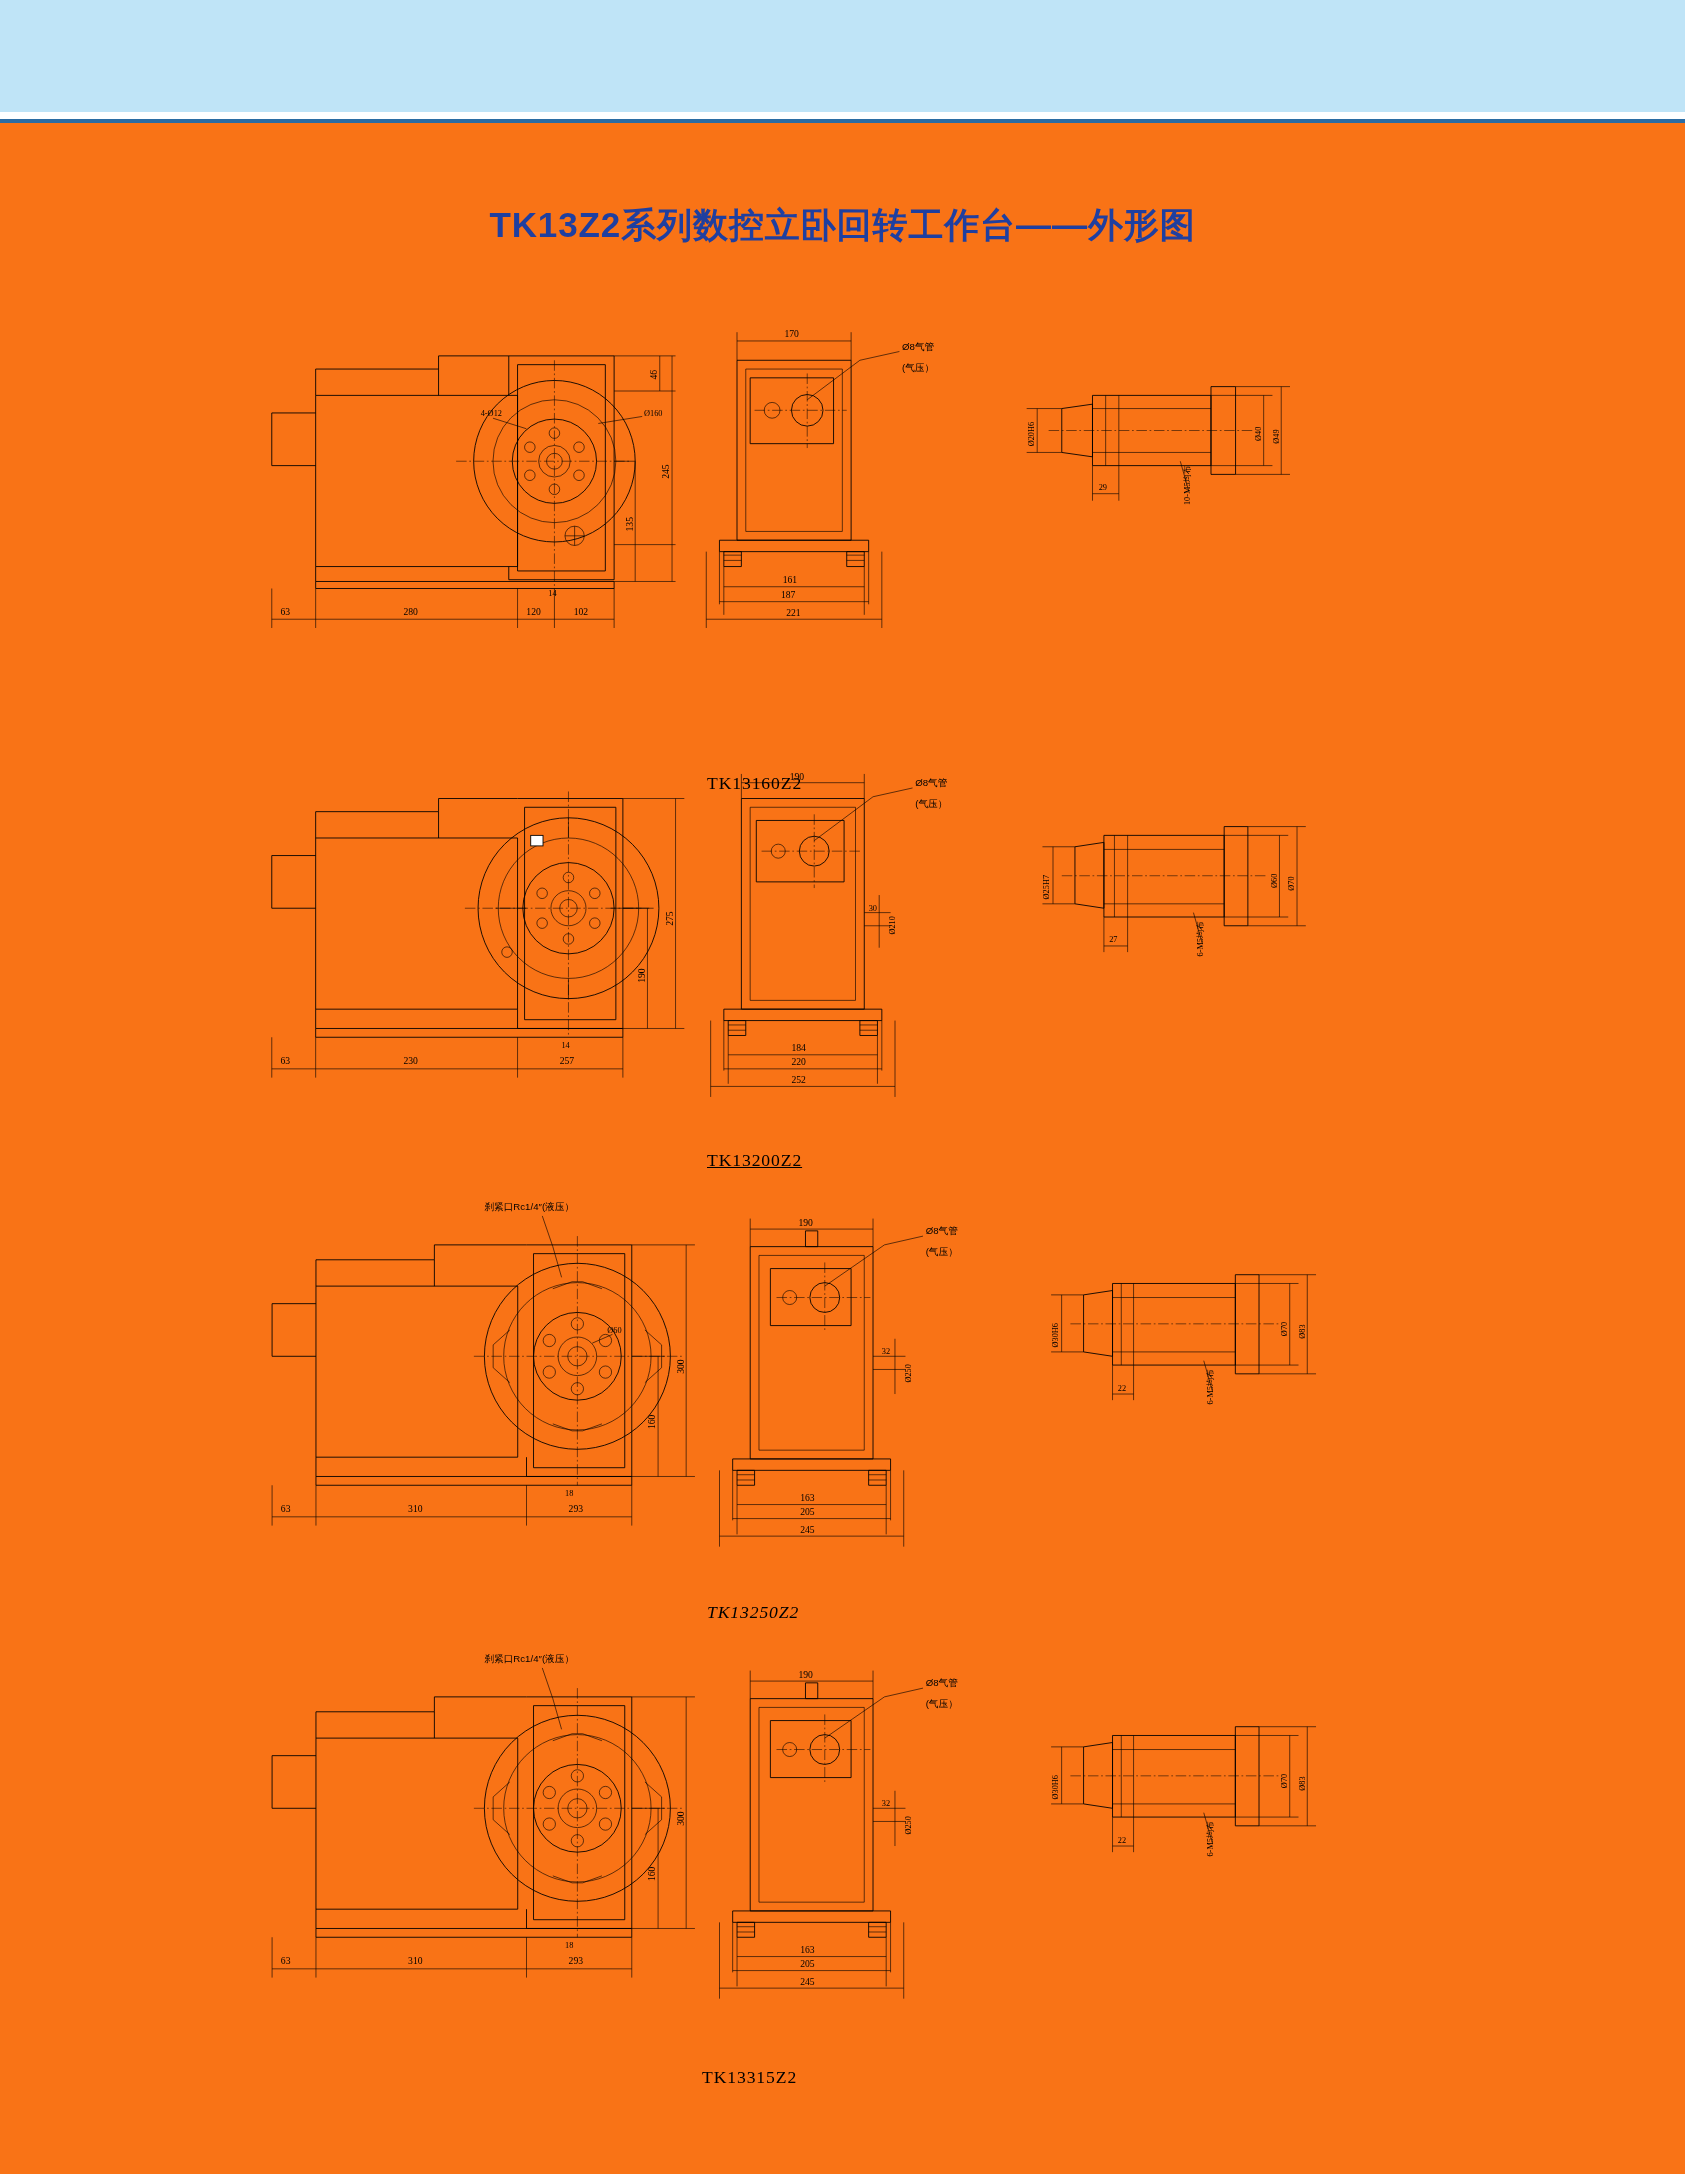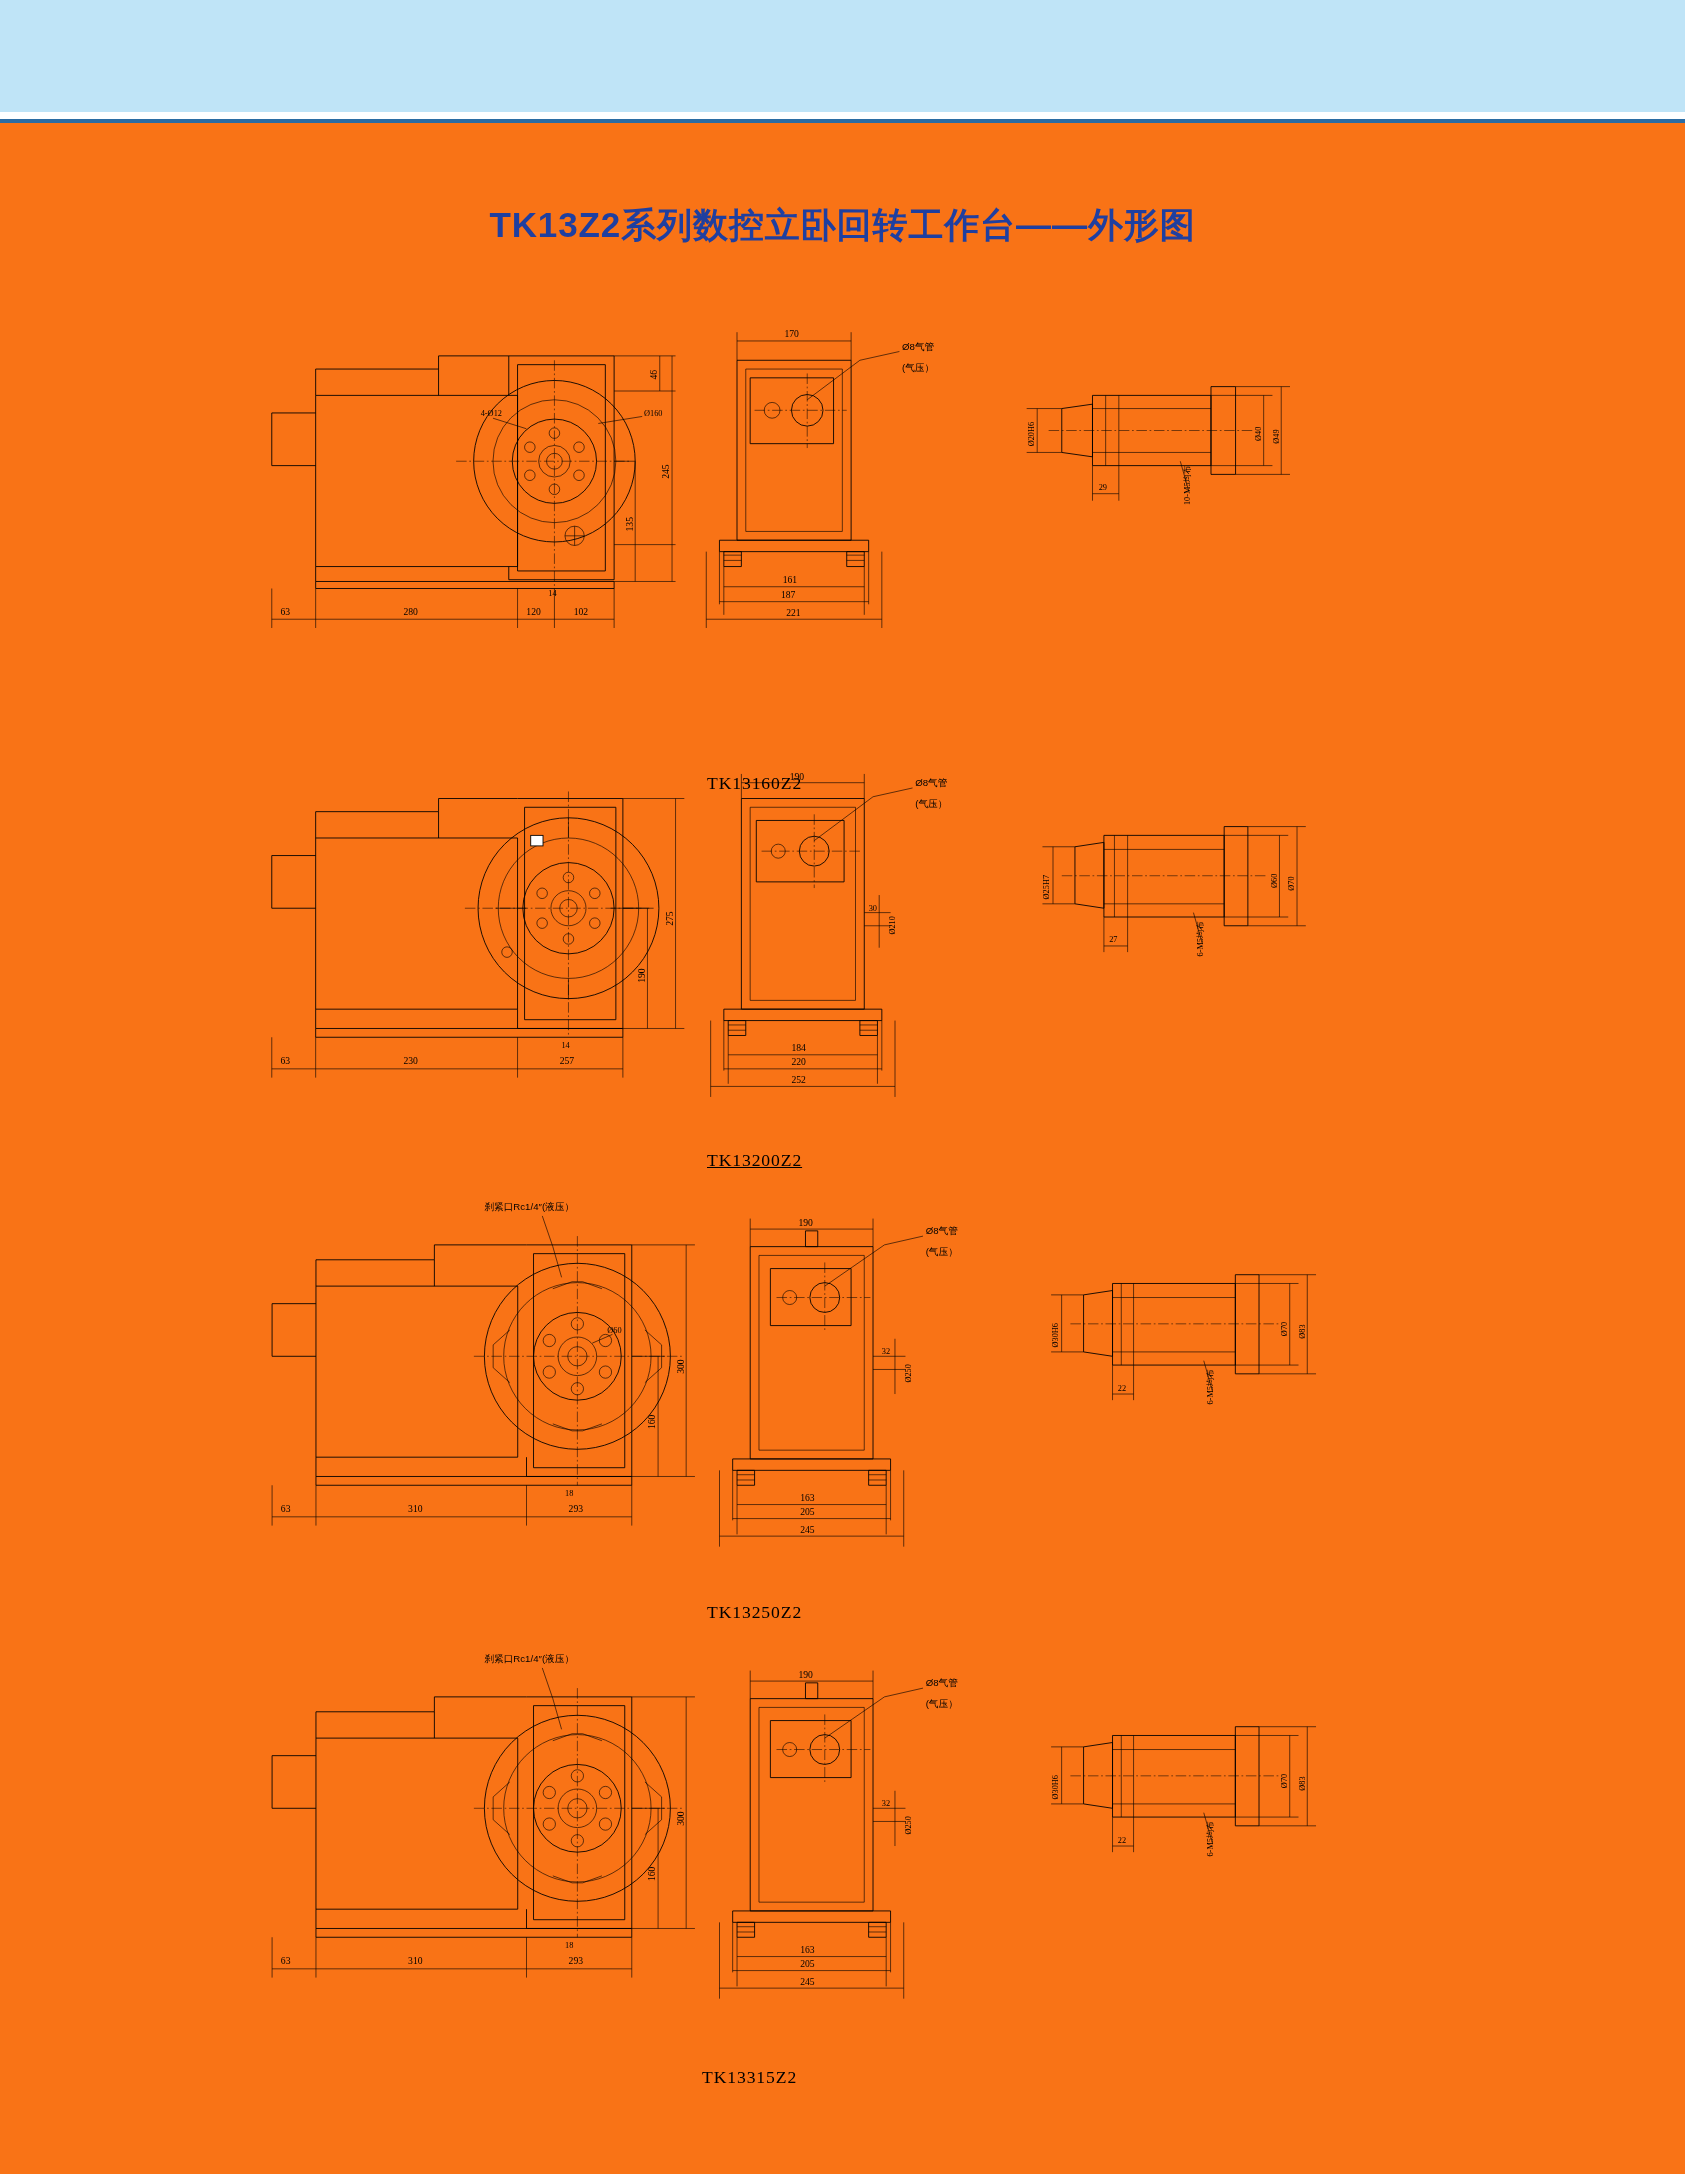--- a/index.html
+++ b/index.html
@@ -400,21 +400,21 @@
         <path class="lnT" d="M310,92 L310,205"></path>
         <text class="dimS" x="307" y="165" transform="rotate(-90 307,165)">Ø83</text>
         <path class="lnT" d="M88,195 L88,235 M112,195 L112,235"></path>
         <path class="lnT" d="M88,228 L112,228"></path>
         <text class="dimS" x="94" y="224">22</text>
         <path class="lnT" d="M192,190 L202,225"></path>
         <text class="dimS" x="203" y="240" transform="rotate(-90 203,240)">6-M5均布</text>
       </g>
     </svg>
   </div>
-  <div class="fig-caption" style="left:707px; top:1602px;">TK13250Z2</div>
+  <div class="fig-caption" style="left:707px; top:1602px;font-style:italic;">TK13250Z2</div>
 
   <div class="drawing" style="left:263px; top:1646px;">
     <svg width="1106" height="386" viewBox="0 0 1260 440">
 
       <g>
         <path class="ln" d="M60,105 L60,300 L290,300 L290,105 Z"></path>
         <path class="ln" d="M60,75 L195,75 L195,105 M60,75 L60,105"></path>
         <path class="ln" d="M195,75 L195,58 L300,58"></path>
         <path class="ln" d="M10,125 L60,125 M10,125 L10,185 L60,185"></path>
         <path class="ln" d="M300,58 L420,58 L420,322 L300,322 L300,300"></path>

